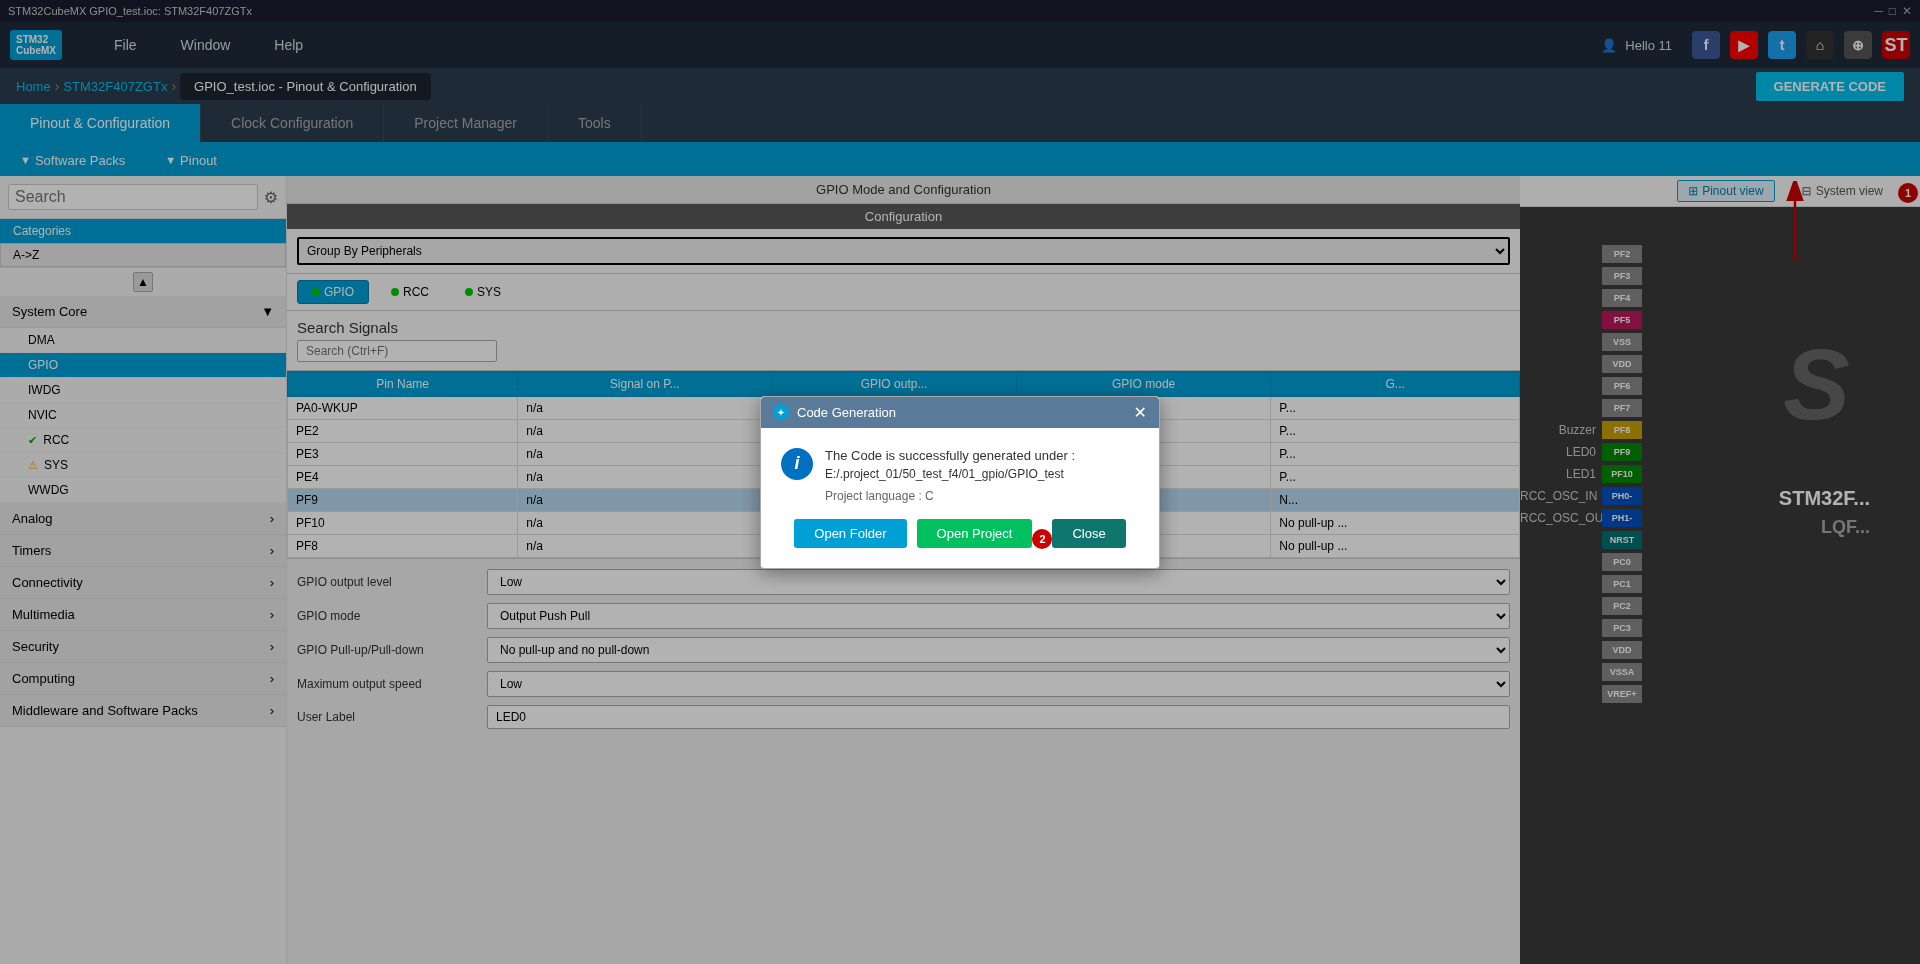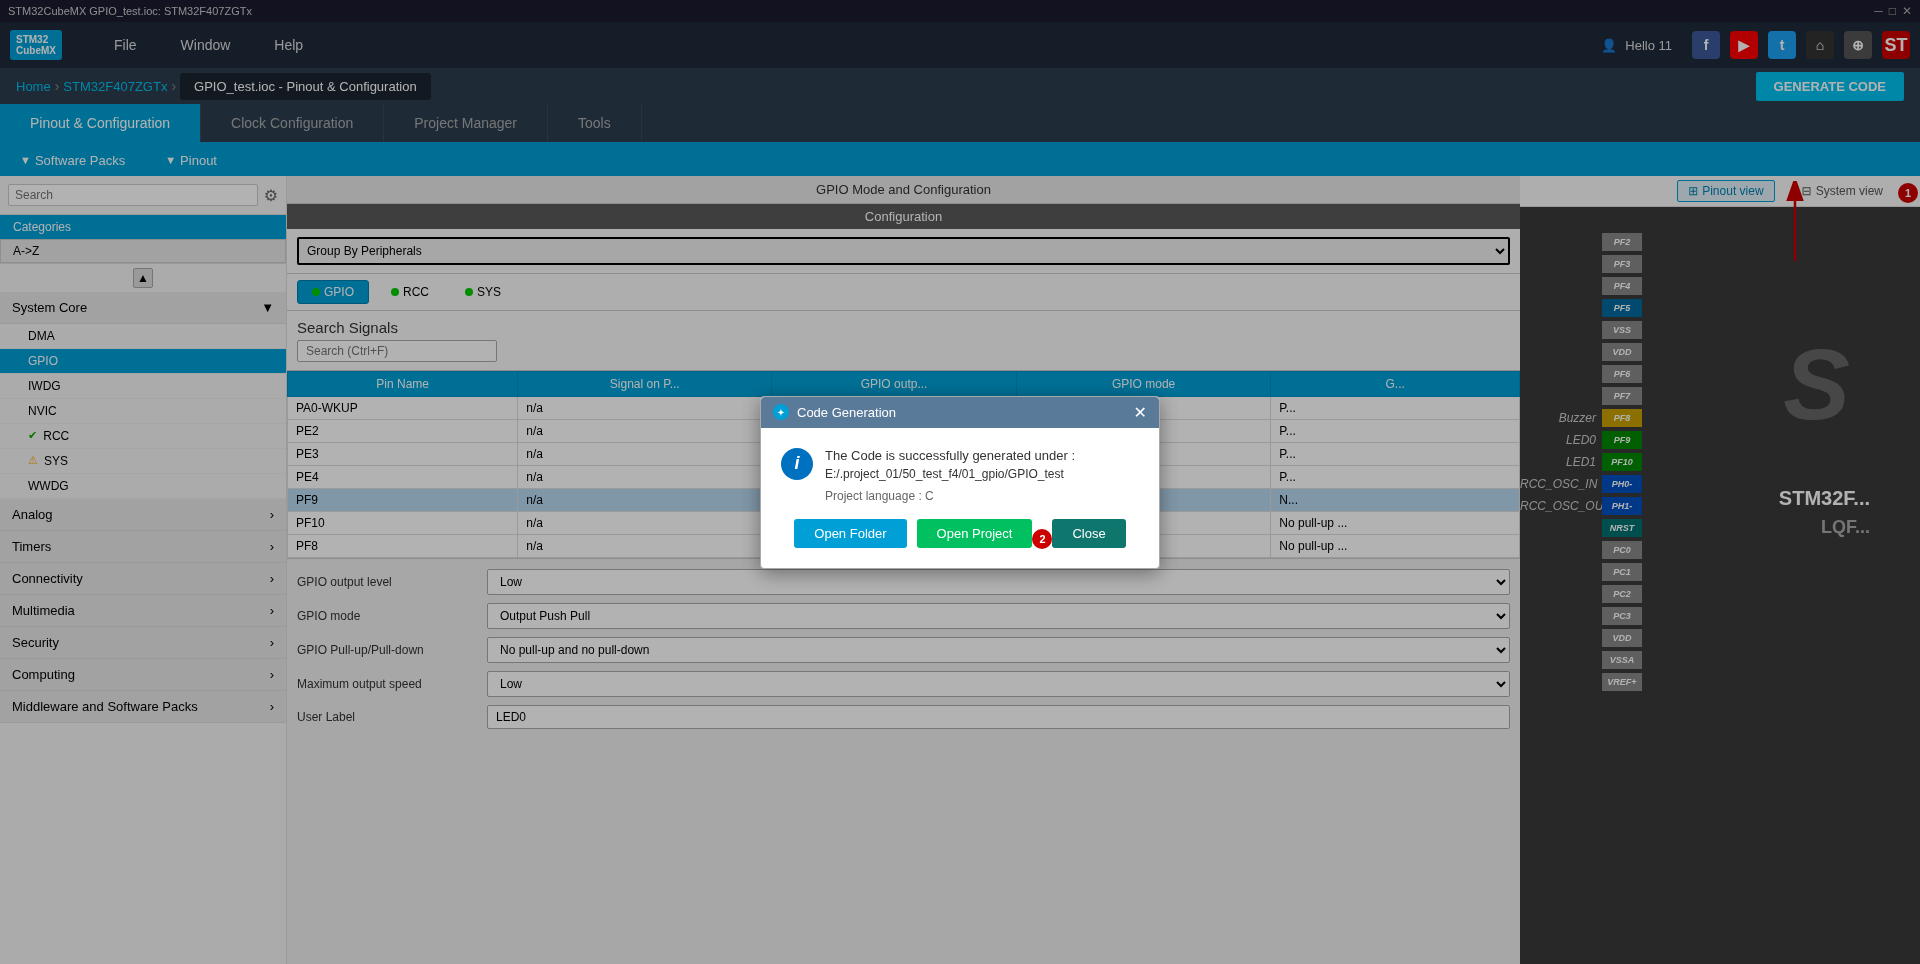--- a/index.html
+++ b/index.html
@@ -114,21 +114,21 @@
       display: flex;
       align-items: center;
       padding: 8px;
       gap: 6px;
       border-bottom: 1px solid #ddd;
     }
     .sidebar-search input {
       flex: 1;
       border: 1px solid #ccc;
       padding: 3px 6px;
-      font-size: 12px;
+      font-size: 16px;
       border-radius: 2px;
     }
     .sidebar-search .gear { color: #666; cursor: pointer; font-size: 16px; }
     .cat-tabs { display: flex; border-bottom: 1px solid #ddd; flex-direction: column; }
     .cat-tab { padding: 4px 12px; font-size: 12px; cursor: pointer; border: 1px solid #ccc; background: #e8e8e8; }
     .cat-tab.active { background: #00a0d6; color: white; border-color: #00a0d6; }
     .sidebar-group-header {
       display: flex;
       justify-content: space-between;
       align-items: center;
@@ -137,21 +137,21 @@
       cursor: pointer;
       font-size: 13px;
       font-weight: 500;
       border-bottom: 1px solid #ddd;
     }
     .sidebar-item {
       padding: 5px 12px 5px 28px;
       font-size: 12px;
       cursor: pointer;
       display: flex;
-      align-items: flex-start;
+      align-items: flex-end;
       gap: 6px;
       border-bottom: 1px solid #eee;
     }
     .sidebar-item.active { background: #00a0d6; color: white; }
     .sidebar-item .check { color: #0a0; font-size: 11px; }
     .sidebar-item .warn { color: #fa0; font-size: 11px; }
 
     
     #content { flex: 1; background: #f0f0f0; display: flex; flex-direction: column; overflow: hidden; }
 
@@ -333,25 +333,24 @@
       color: #aaa;
       font-size: 18px;
       font-weight: bold;
     }
     .s-logo { position: absolute; right: 80px; top: 100px; font-size: 80px; color: #888; font-style: italic; font-weight: bold; }
 
     
     .pin-list {
       position: absolute;
       left: 0;
-      top: 24px;
+      top: 36px;
       display: flex;
       flex-direction: column;
       gap: 0;
-      font-style: italic;
     }
     .pin-row {
       display: flex;
       align-items: center;
       height: 22px;
       font-size: 11px;
     }
     .pin-label { color: #ccc; text-align: right; width: 80px; padding-right: 4px; font-size: 12px; }
     .pin-box { width: 40px; height: 18px; display: flex; align-items: center; justify-content: center; font-size: 9px; color: white; font-weight: bold; margin-left: 2px; }
 
@@ -736,21 +735,21 @@
           <div class="pin-row">
             <div class="pin-label"></div>
             <div class="pin-box" style="background: rgb(136, 136, 136);">PF3</div>
           </div>
           <div class="pin-row">
             <div class="pin-label"></div>
             <div class="pin-box" style="background: rgb(136, 136, 136);">PF4</div>
           </div>
           <div class="pin-row">
             <div class="pin-label"></div>
-            <div class="pin-box" style="background: #0369a1;">PF5</div>
+            <div class="pin-box" style="background: #be185d;">PF5</div>
           </div>
           <div class="pin-row">
             <div class="pin-label"></div>
             <div class="pin-box" style="background: rgb(136, 136, 136);">VSS</div>
           </div>
           <div class="pin-row">
             <div class="pin-label"></div>
             <div class="pin-box" style="background: rgb(136, 136, 136);">VDD</div>
           </div>
           <div class="pin-row">

